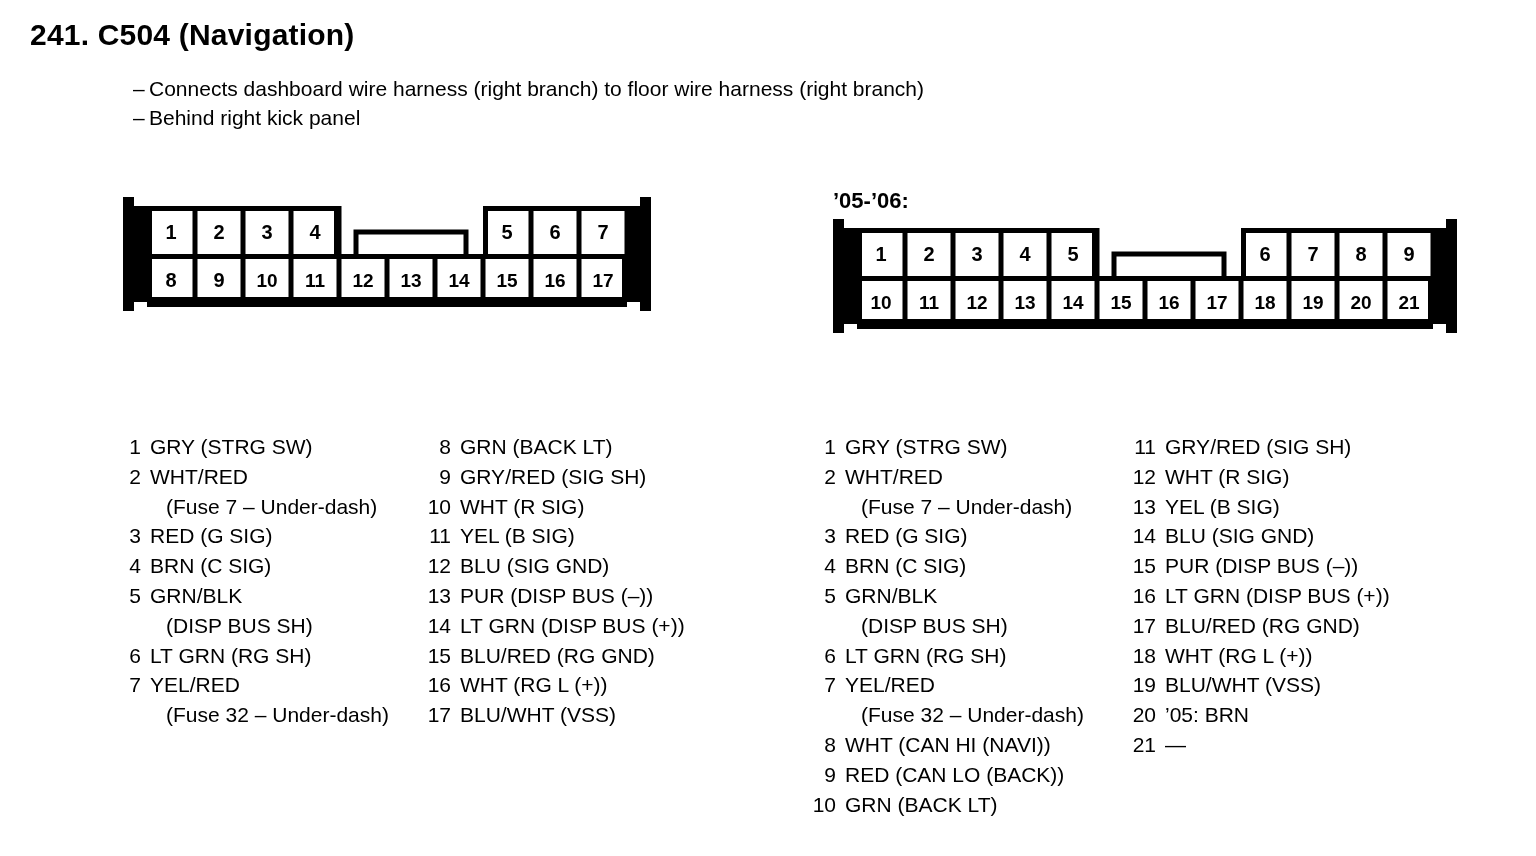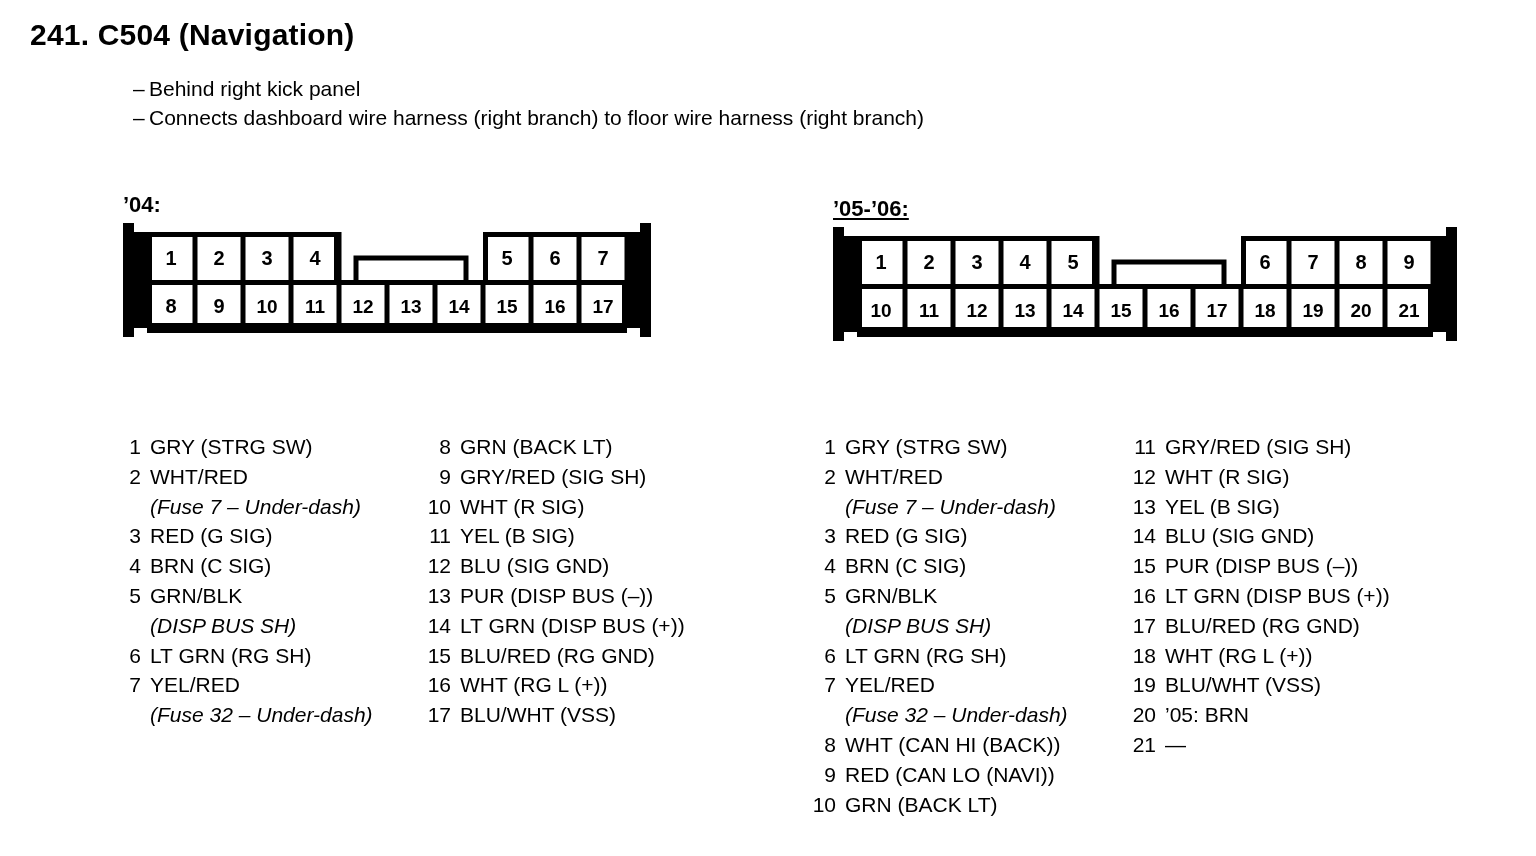--- a/index.html
+++ b/index.html
@@ -42,21 +42,21 @@
   .note-dash {
     display: inline-block;
     width: 16px;
   }
 
   
   .variant {
     position: absolute;
   }
   .variant-04 { left: 123px; top: 192px; }
-  .variant-0506 { left: 833px; top: 196px; text-decoration: underline; }
+  .variant-0506 { left: 833px; top: 188px; }
 
   .variant-label {
     font-size: 22px;
     font-weight: bold;
     white-space: nowrap;
     margin: 0 0 0 0;
   }
 
   
   .connector-wrap {
@@ -101,41 +101,39 @@
     text-align: right;
     flex: 0 0 31px;
     padding-right: 9px;
     box-sizing: content-box;
   }
   .pin-desc {
     white-space: nowrap;
     text-align: right;
   }
   .pin-sub {
-    margin-left: 40px;
-    white-space: nowrap;
-    font-style: italic;
+    margin-left: 56px;
+    white-space: nowrap;
   }
 </style>
 </head>
 <body>
 
 <div class="page-title">241. C504 (Navigation)</div>
 
 <div class="notes">
   <div class="note-line">
+    <span class="note-dash">–</span><span>Connects dashboard wire harness (right branch) to floor wire harness (right branch)</span>
+  </div>
+  <div class="note-line">
     <span class="note-dash">–</span><span>Behind right kick panel</span>
   </div>
-  <div class="note-line">
-    <span class="note-dash">–</span><span>Connects dashboard wire harness (right branch) to floor wire harness (right branch)</span>
-  </div>
 </div>
 
 <div class="variant variant-04">
-  <div class="variant-label">’04:</div>
   <div class="connector-wrap">
     <svg class="connector" id="svg-04" width="528" height="128" viewBox="0 0 528 128">
         <g>
           <path d="M 0 5 H 11 V 19 H 24 V 105 H 11 V 119 H 0 Z" fill="#000"></path>
           <path d="M 528 5 H 517 V 19 H 504 V 105 H 517 V 119 H 528 Z" fill="#000"></path>
           <rect x="11" y="14" width="205" height="5" fill="#000"></rect>
           <rect x="360" y="14" width="157" height="5" fill="#000"></rect>
           <rect x="11" y="105" width="506" height="5" fill="#000"></rect>
           <rect x="211" y="14" width="5" height="48" fill="#000"></rect>
           <rect x="360" y="14" width="5" height="48" fill="#000"></rect>
@@ -359,25 +357,25 @@
         <span class="pin-num">6</span>
         <span class="pin-desc">LT GRN (RG SH)</span>
       </div>
       <div class="pin-row">
         <span class="pin-num">7</span>
         <span class="pin-desc">YEL/RED</span>
       </div>
       <div class="pin-sub">(Fuse 32 – Under-dash)</div>
       <div class="pin-row">
         <span class="pin-num">8</span>
-        <span class="pin-desc">WHT (CAN HI (BACK))</span>
+        <span class="pin-desc">WHT (CAN HI (NAVI))</span>
       </div>
       <div class="pin-row">
         <span class="pin-num">9</span>
-        <span class="pin-desc">RED (CAN LO (NAVI))</span>
+        <span class="pin-desc">RED (CAN LO (BACK))</span>
       </div>
       <div class="pin-row">
         <span class="pin-num">10</span>
         <span class="pin-desc">GRN (BACK LT)</span>
       </div>
     </div>
   <div class="pin-col pin-col-0506-b" id="pins-0506-b">
       <div class="pin-row">
         <span class="pin-num">11</span>
         <span class="pin-desc">GRY/RED (SIG SH)</span>

